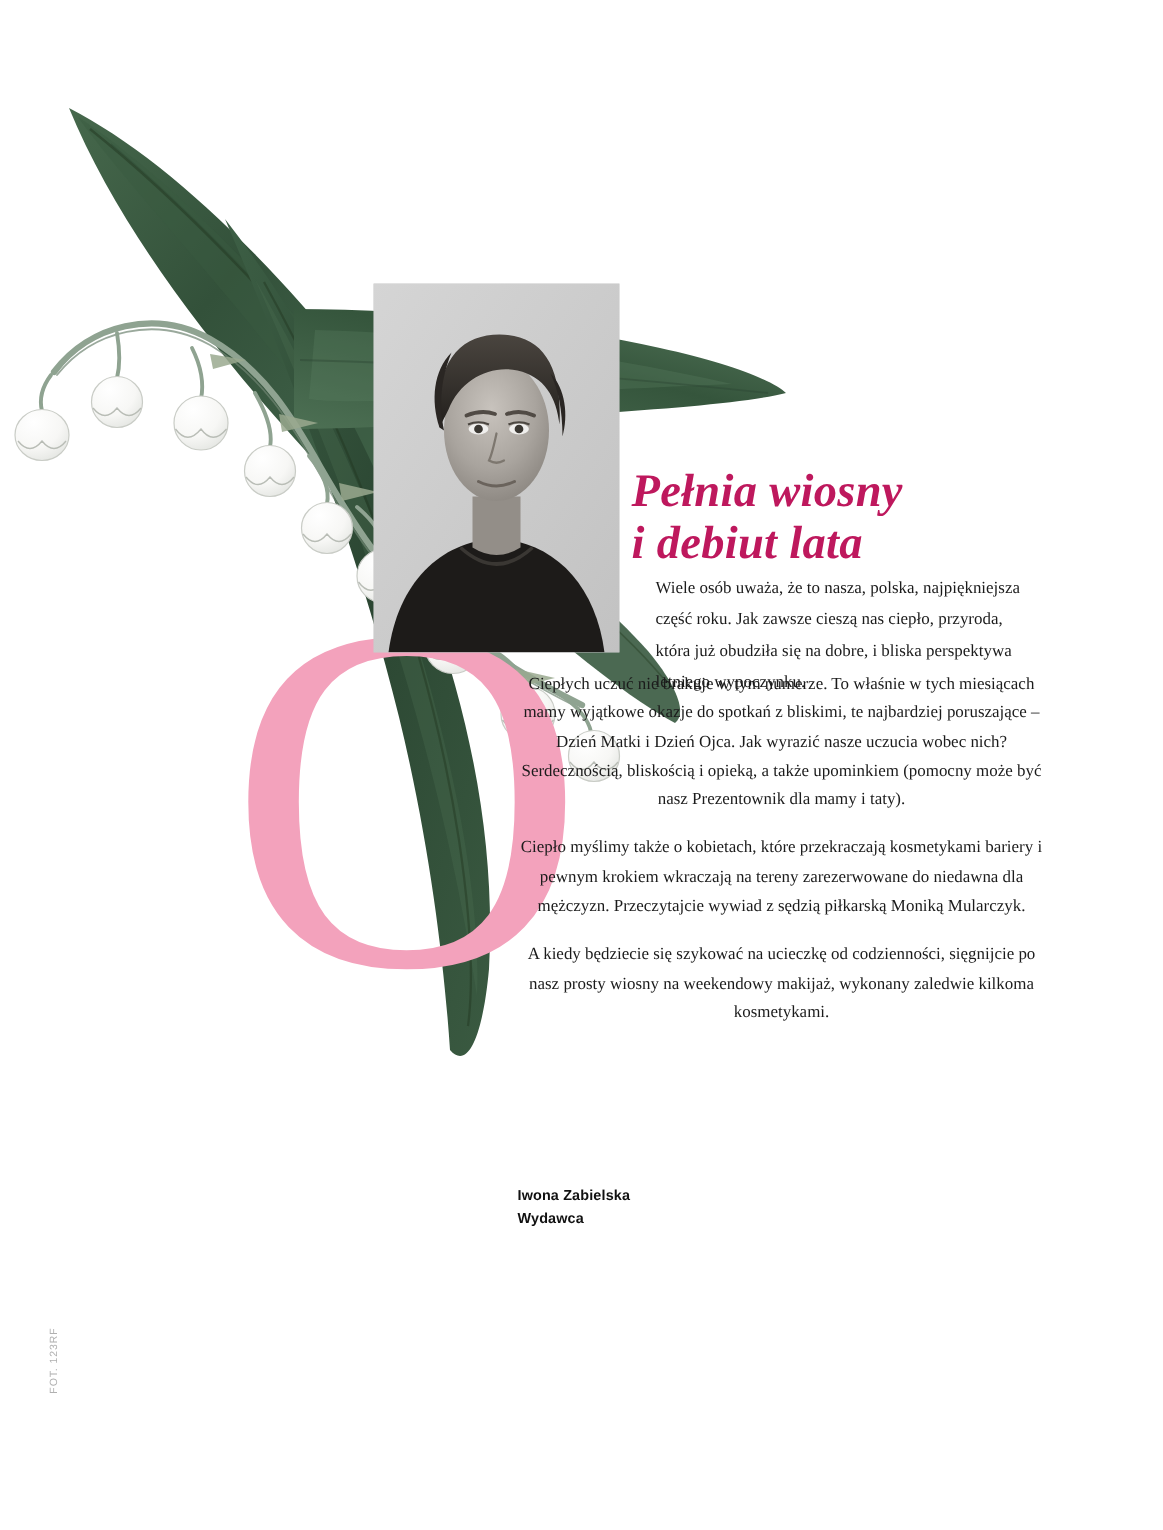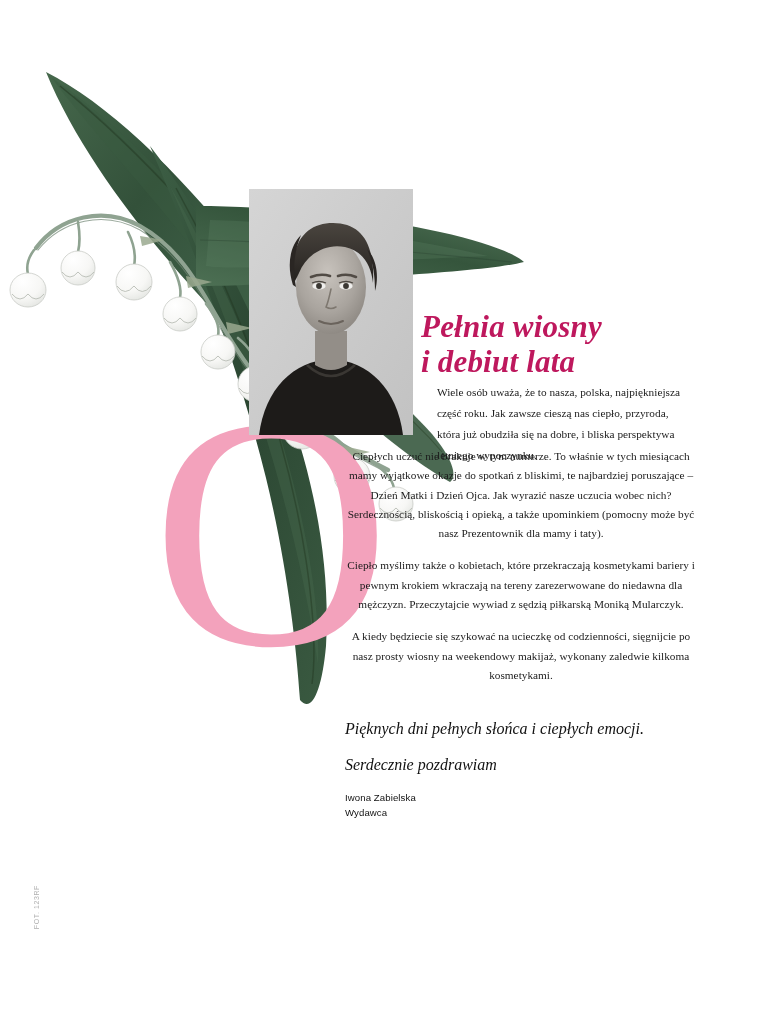--- a/index.html
+++ b/index.html
@@ -116,21 +116,21 @@
   #signoff p { margin: 0 0 16px 0; }
   #signoff p:last-child { margin-bottom: 0; }
 
   
   #signature {
     position: absolute;
     left: 345px;
     top: 791px;
     z-index: 4;
     font-family: "Liberation Sans", sans-serif;
-    font-weight: normal;
+    font-weight: bold;
     font-size: 9.6px;
     line-height: 14.5px;
     color: #111111;
     letter-spacing: 0.1px;
   }
   #signature div { display: block; }
 
   
   #photo-credit {
     position: absolute;
@@ -323,24 +323,20 @@
   <div id="intro">
     <p>Wiele osób uważa, że to nasza, polska, najpiękniejsza część roku. Jak zawsze cieszą nas ciepło, przyroda, która już obudziła się na dobre, i bliska perspektywa letniego wypoczynku.</p>
   </div>
 
   <div id="body-copy">
     <p>Ciepłych uczuć nie brakuje w tym numerze. To właśnie w tych miesiącach mamy wyjątkowe okazje do spotkań z bliskimi, te najbardziej poruszające – Dzień Matki i Dzień Ojca. Jak wyrazić nasze uczucia wobec nich? Serdecznością, bliskością i opieką, a także upominkiem (pomocny może być nasz Prezentownik dla mamy i taty).</p>
     <p>Ciepło myślimy także o kobietach, które przekraczają kosmetykami bariery i pewnym krokiem wkraczają na tereny zarezerwowane do niedawna dla mężczyzn. Przeczytajcie wywiad z sędzią piłkarską Moniką Mularczyk.</p>
     <p>A kiedy będziecie się szykować na ucieczkę od codzienności, sięgnijcie po nasz prosty wiosny na weekendowy makijaż, wykonany zaledwie kilkoma kosmetykami.</p>
   </div>
 
-  <div id="signoff">
-    <p>Pięknych dni pełnych słońca i ciepłych emocji.</p>
-    <p>Serdecznie pozdrawiam</p>
-  </div>
 
   <div id="signature">
     <div>Iwona Zabielska</div>
     <div>Wydawca</div>
   </div>
 
   <div id="photo-credit">FOT. 123RF</div>
 
 </div>
 

